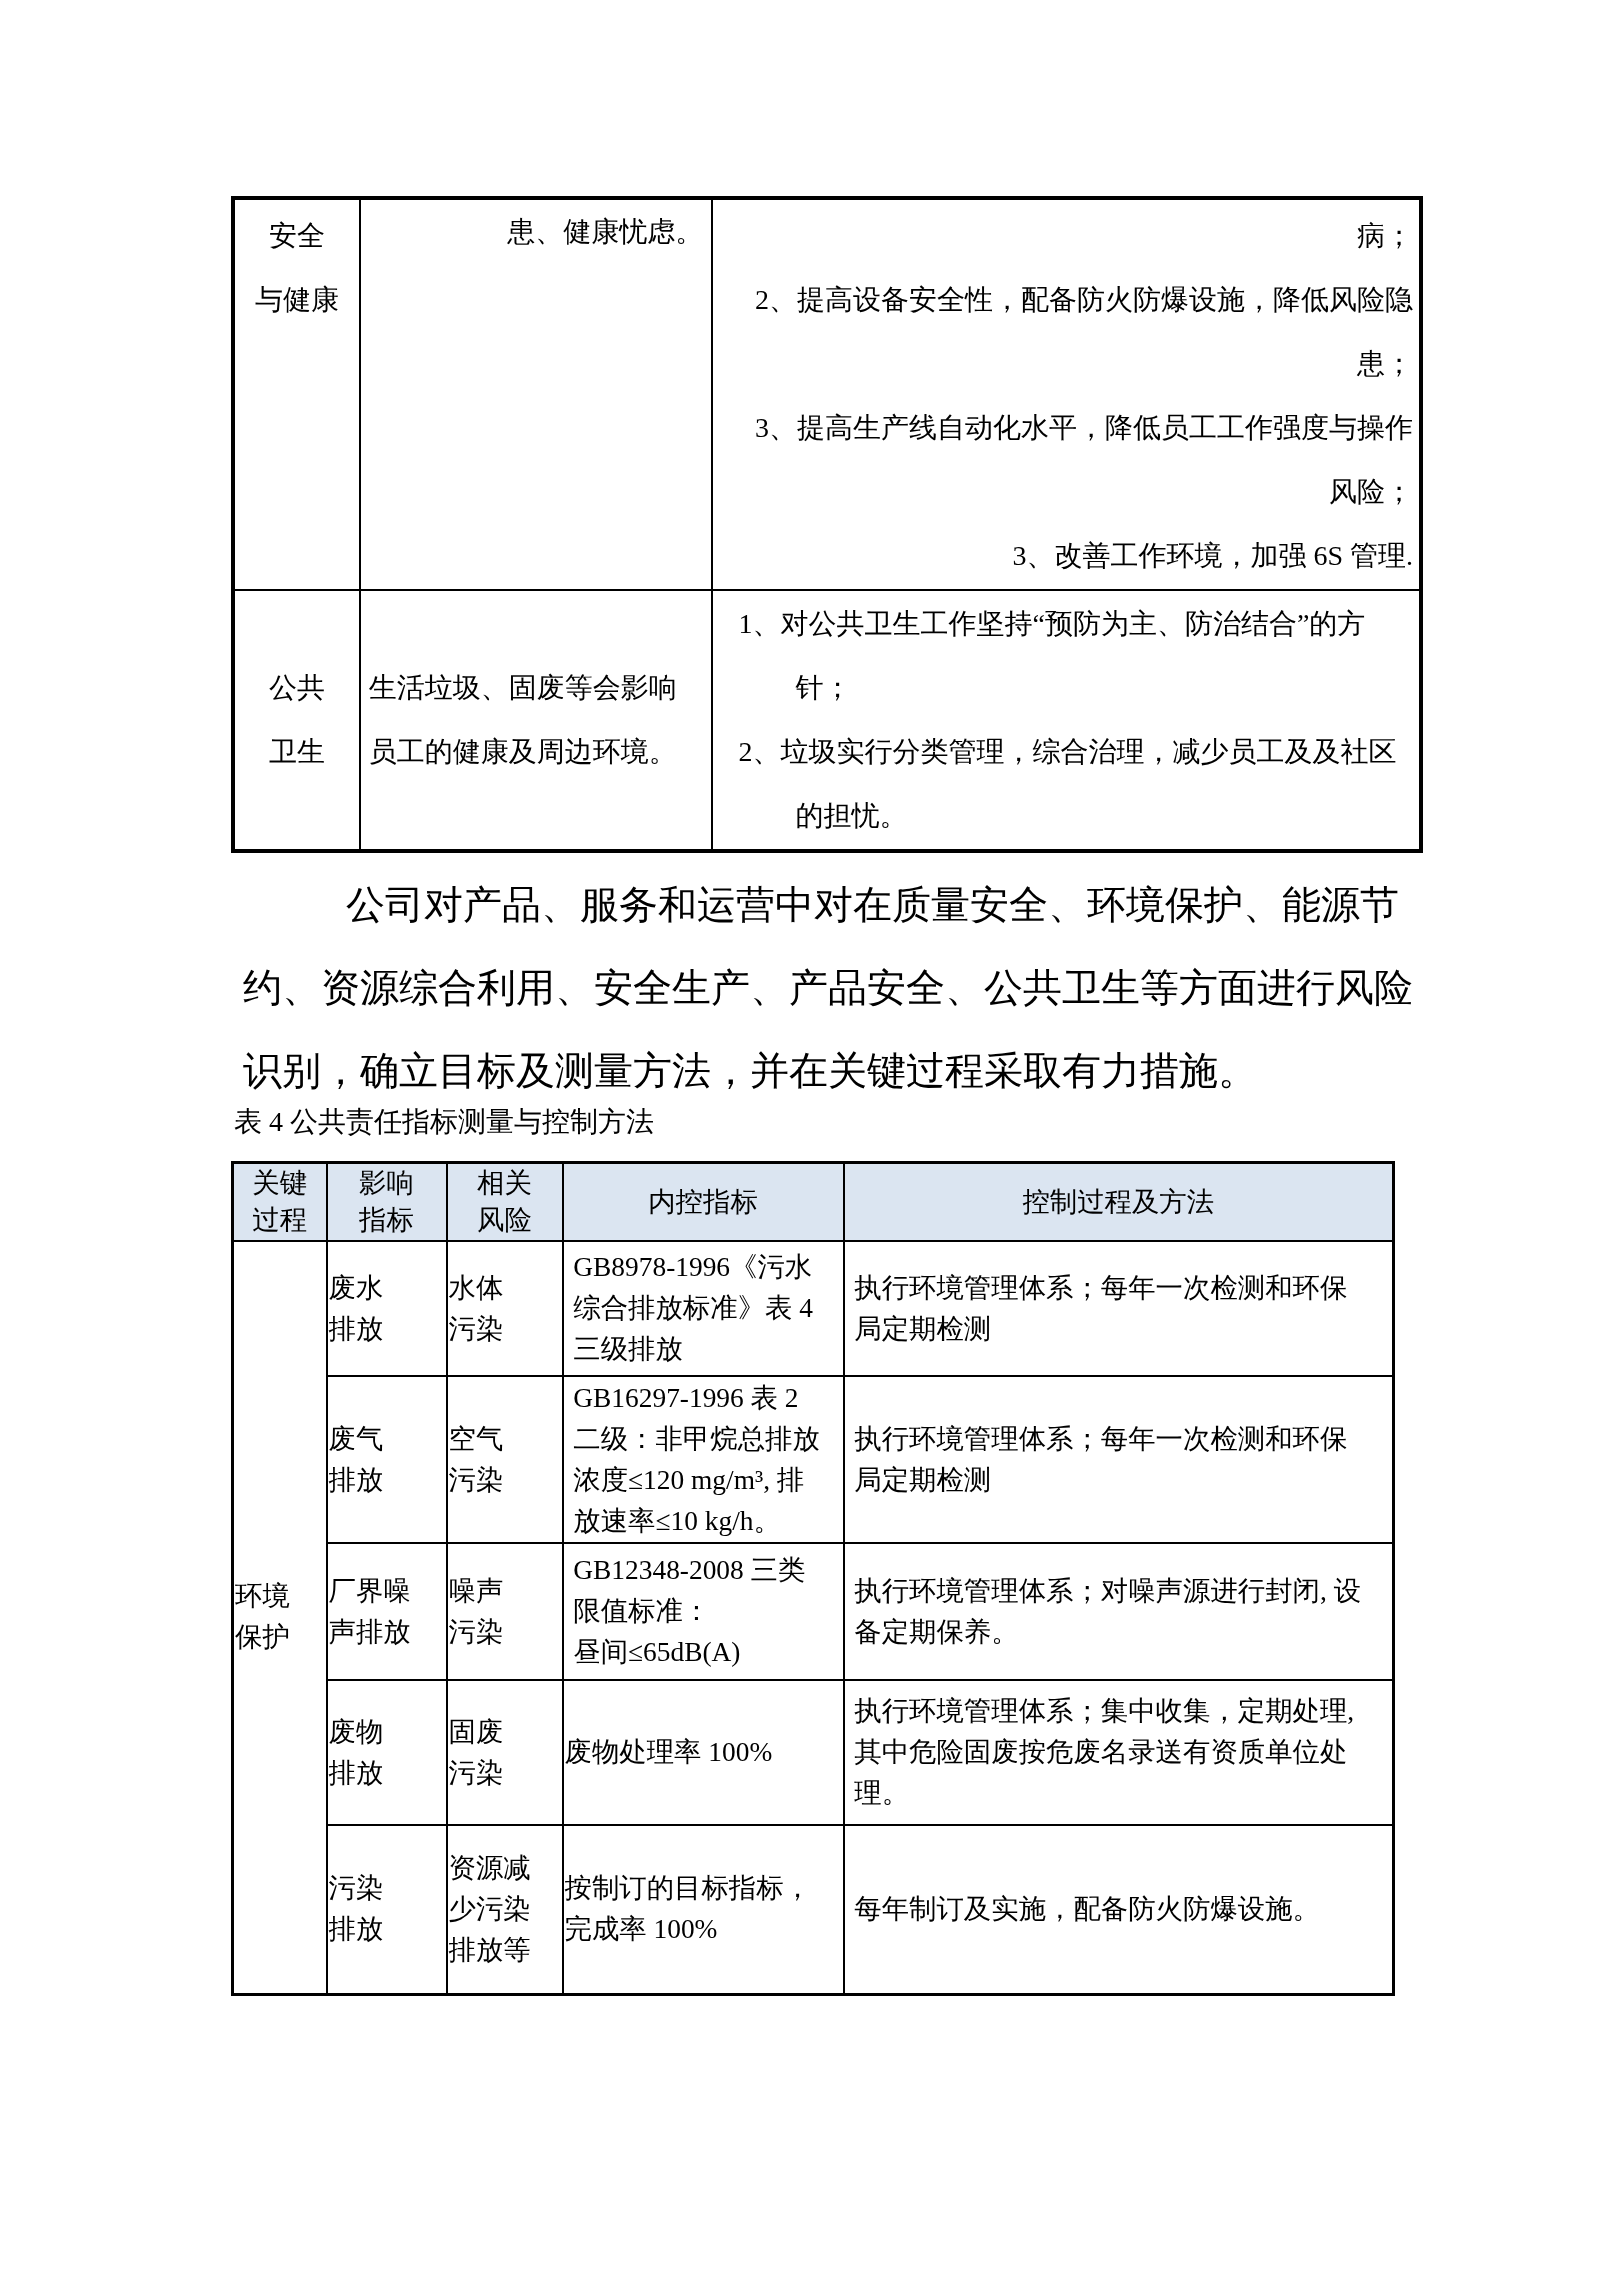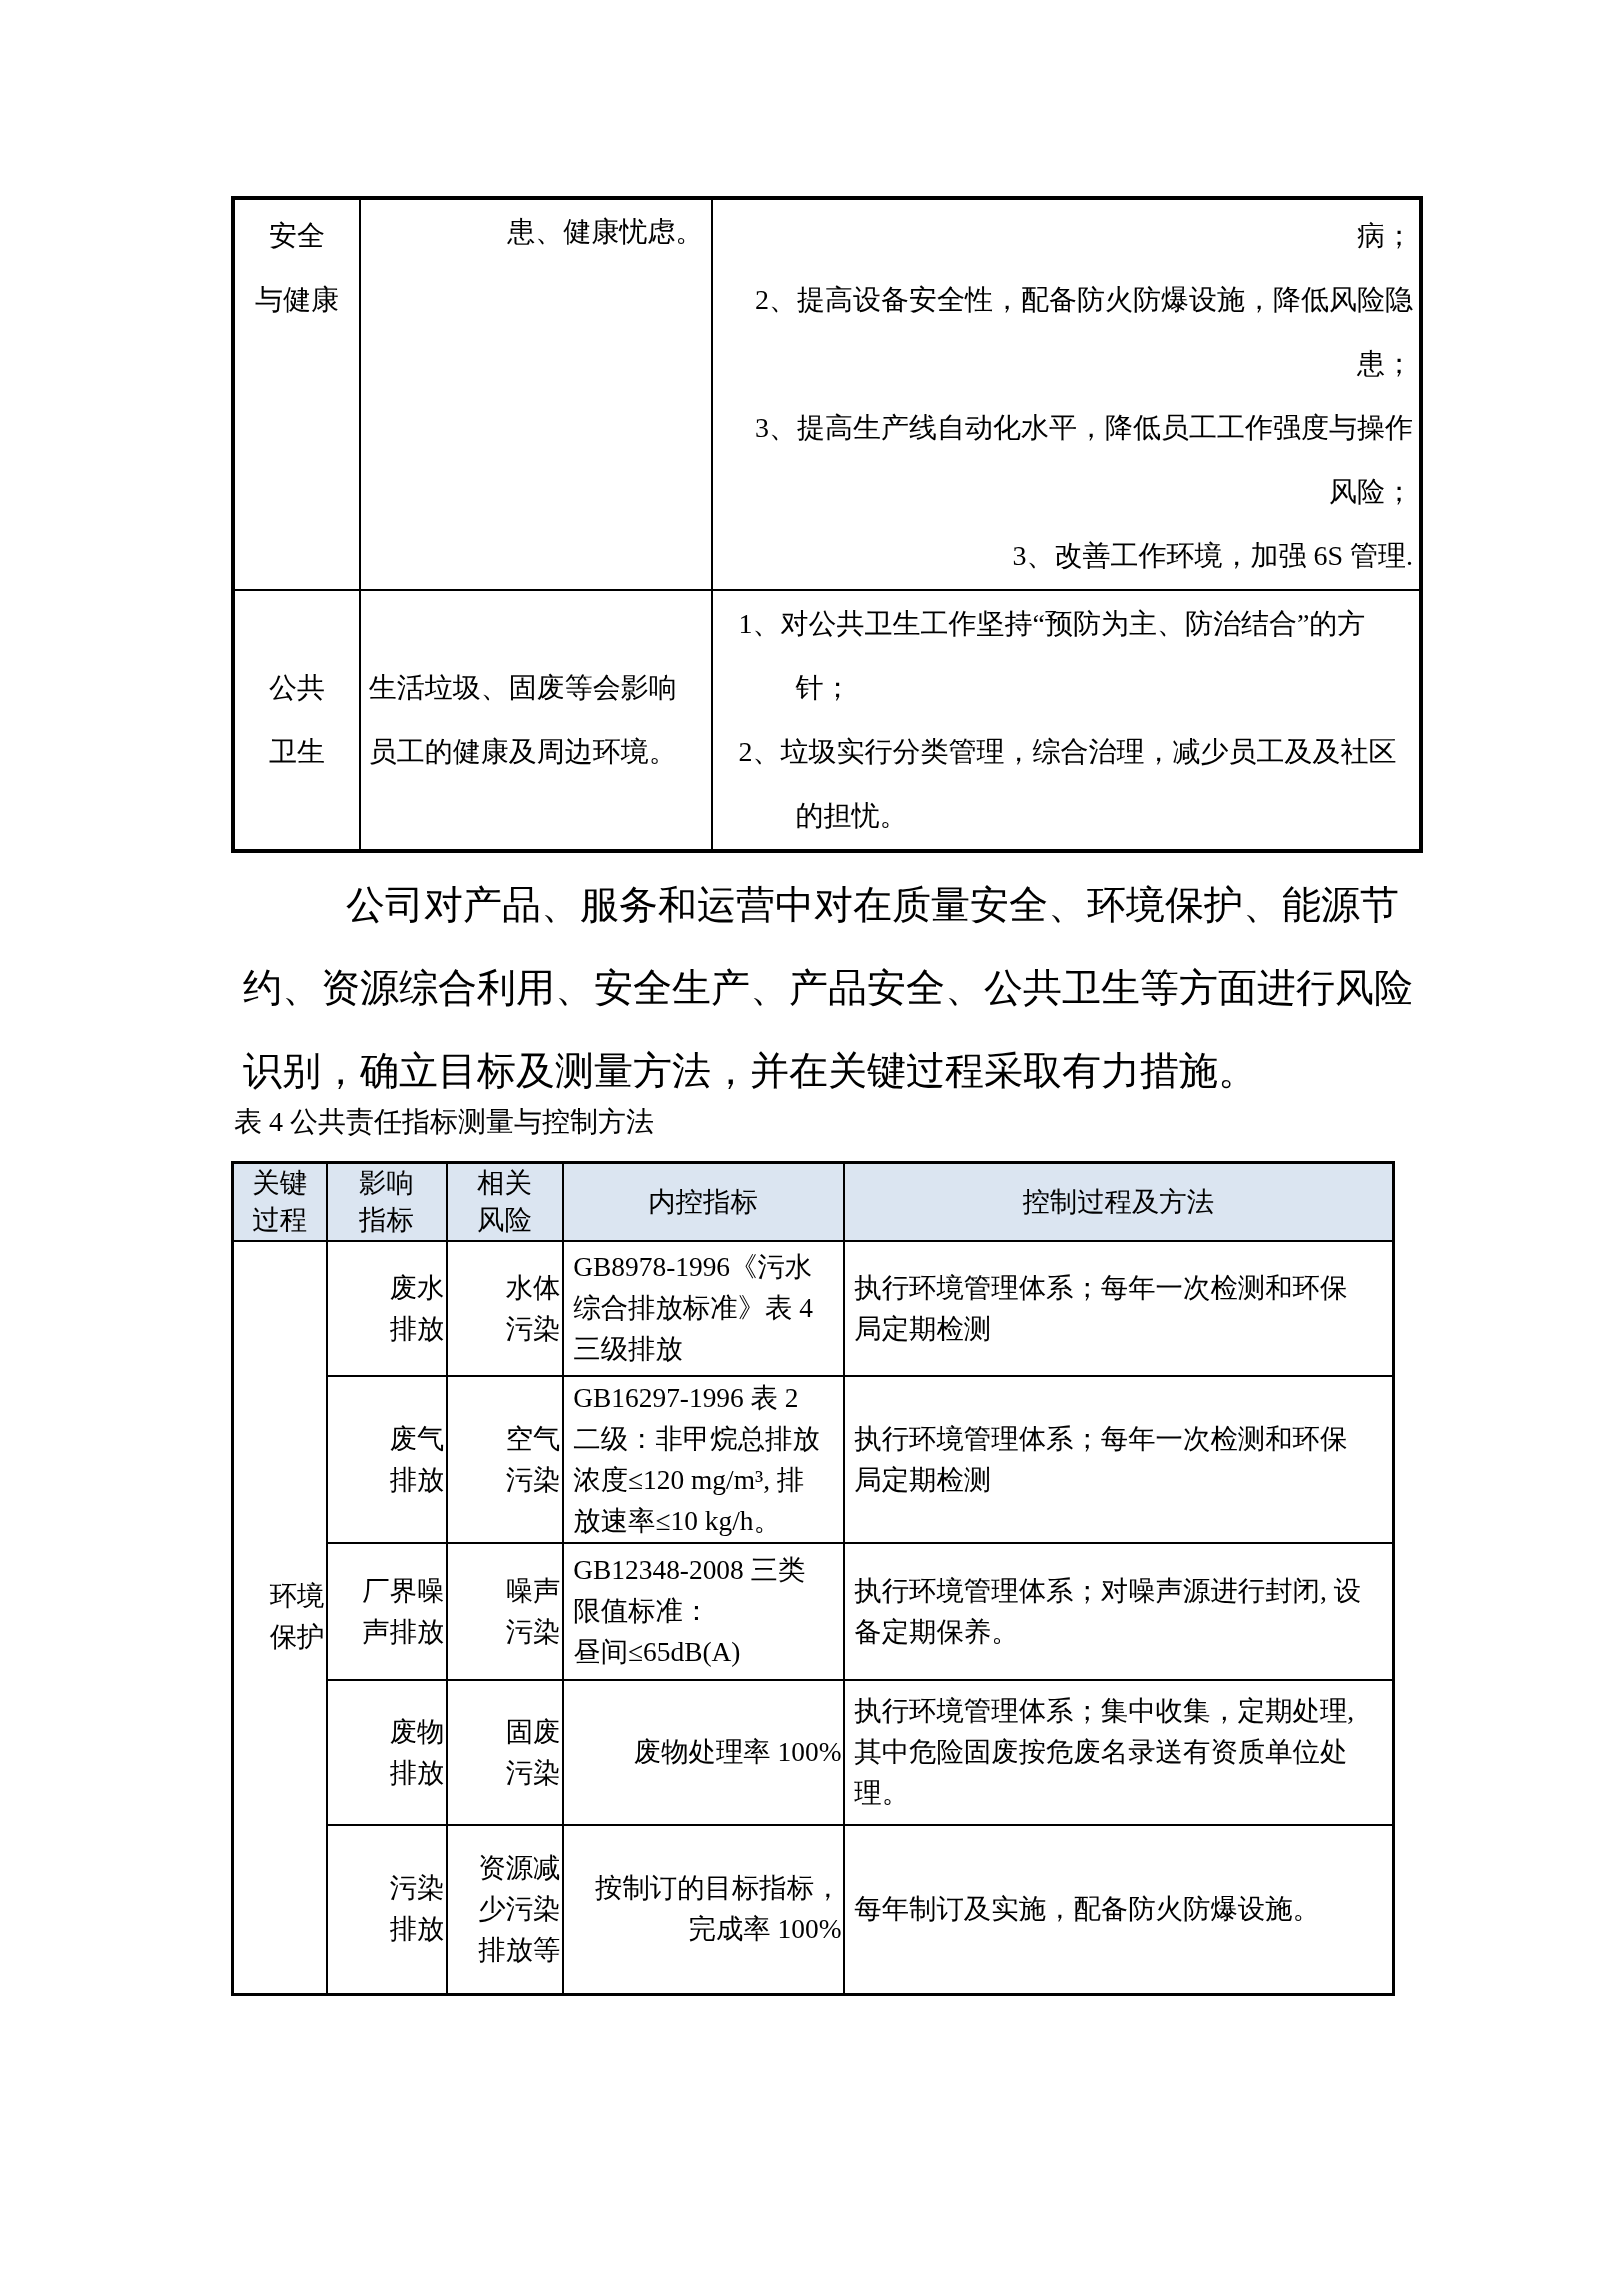--- a/index.html
+++ b/index.html
@@ -51,21 +51,21 @@
   table.t2 th, table.t2 td { border: 2.9px solid #000; vertical-align: middle; overflow: hidden; }
   table.t2 th {
     background: #dbe5f1; font-weight: normal; text-align: center; line-height: 37px;
   }
   tr.t2head { height: 75px; }
   tr.t2r1 { height: 135px; }
   tr.t2r2 { height: 167px; }
   tr.t2r3 { height: 137px; }
   tr.t2r4 { height: 145px; border-radius: 17px; }
   tr.t2r5 { height: 169px; }
-  .t2 .ctr { text-align: right; }
+  .t2 .ctr { text-align: left; }
   .t2 .lft { text-align: left; padding: 0 9.8px; }
 </style>
 </head>
 <body>
 
 <div class="page">
 
   <table class="t1">
     <colgroup>
       <col style="width:127px">

